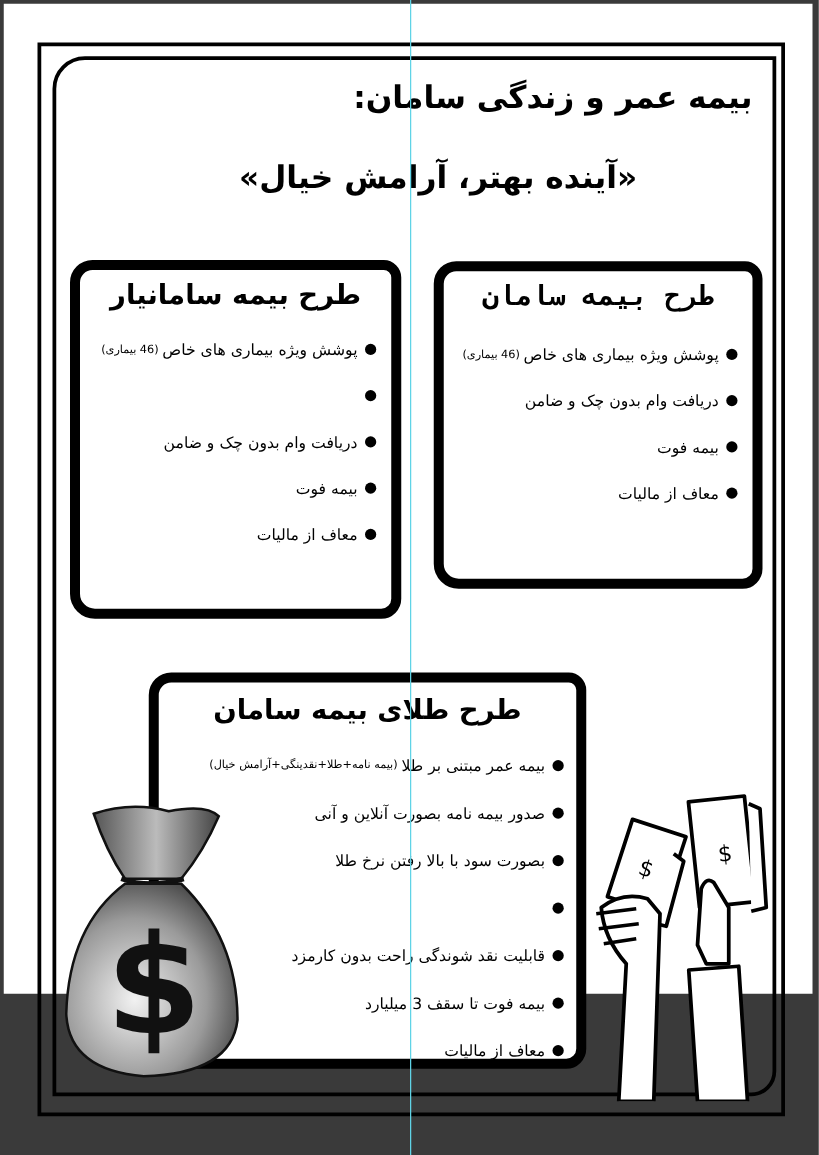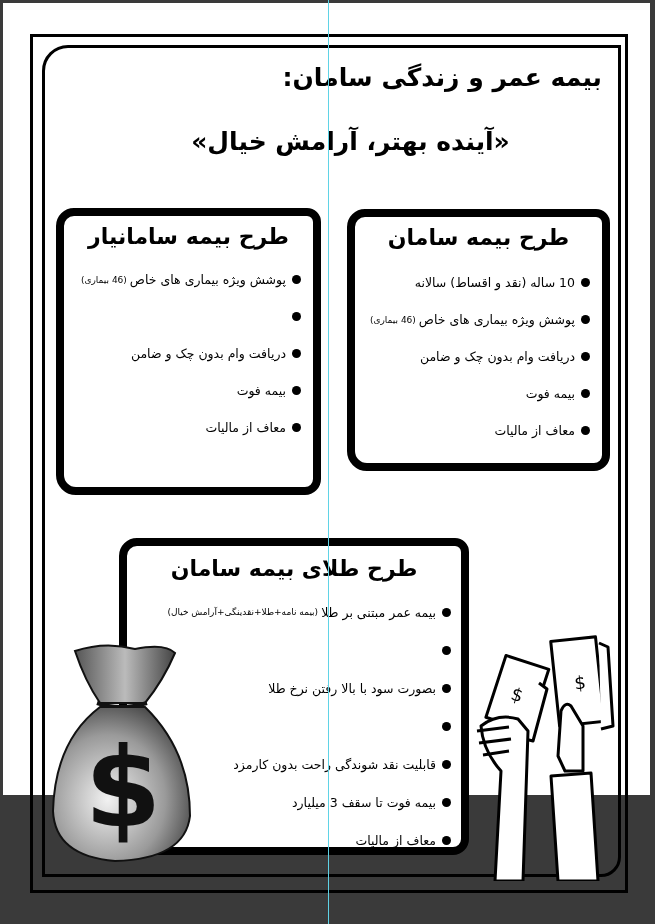--- a/index.html
+++ b/index.html
@@ -45,21 +45,21 @@
   }
   .box ul { list-style: none; margin: 0; padding: 0; }
   .box li {
     display: flex; align-items: center; font-size: 12.5px; color: #000; white-space: nowrap;
   }
   .bullet {
     width: 9px; height: 9px; border-radius: 50%; background: #000; margin-left: 6px; flex: none;
   }
   .small { font-size: 9px; margin-right: 3px; }
   .box-saman { left: 344px; top: 206px; width: 263px; height: 262px; }
-  .box-saman h2 { margin-top: 8px; margin-bottom: 14px; }
+  .box-saman h2 { margin-top: 8px; margin-bottom: 14px; font-family: Liberation Mono, monospace; }
   .box-saman ul { padding-right: 12px; }
   .box-saman li { height: 37px; }
   .box-samanyar { left: 53px; top: 205px; width: 265px; height: 287px; }
   .box-samanyar h2 { margin-top: 8px; margin-bottom: 12px; }
   .box-samanyar ul { padding-right: 12px; }
   .box-samanyar li { height: 37px; }
   .box-gold { left: 116px; top: 535px; width: 350px; height: 317px; }
   .box-gold h2 { margin-top: 10px; margin-bottom: 12px; }
   .box-gold ul { padding-right: 10px; }
   .box-gold li { height: 38px; }
@@ -74,24 +74,20 @@
   <div class="inner-frame"></div>
 
   <div class="title">بیمه عمر و زندگی سامان:</div>
   <div class="subtitle"><span>«آینده بهتر، آرامش خیال»</span></div>
 
   <div class="box box-saman">
     <h2>طرح بیمه سامان</h2>
     <ul>
       <li>
           <span class="bullet"></span>
-          <span>10 ساله (نقد و اقساط) سالانه</span>
-        </li>
-      <li>
-          <span class="bullet"></span>
           <span>پوشش ویژه بیماری های خاص</span>
           <span class="small">(46 بیماری)</span>
         </li>
       <li>
           <span class="bullet"></span>
           <span>دریافت وام بدون چک و ضامن</span>
         </li>
       <li>
           <span class="bullet"></span>
           <span>بیمه فوت</span>
@@ -132,20 +128,21 @@
   <div class="box box-gold">
     <h2>طرح طلای بیمه سامان</h2>
     <ul>
       <li>
           <span class="bullet"></span>
           <span>بیمه عمر مبتنی بر طلا</span>
           <span class="small">(بیمه نامه+طلا+نقدینگی+آرامش خیال)</span>
         </li>
       <li>
           <span class="bullet"></span>
+          <span>صدور بیمه نامه بصورت آنلاین و آنی</span>
         </li>
       <li>
           <span class="bullet"></span>
           <span>بصورت سود با بالا رفتن نرخ طلا</span>
         </li>
       <li>
           <span class="bullet"></span>
         </li>
       <li>
           <span class="bullet"></span>

